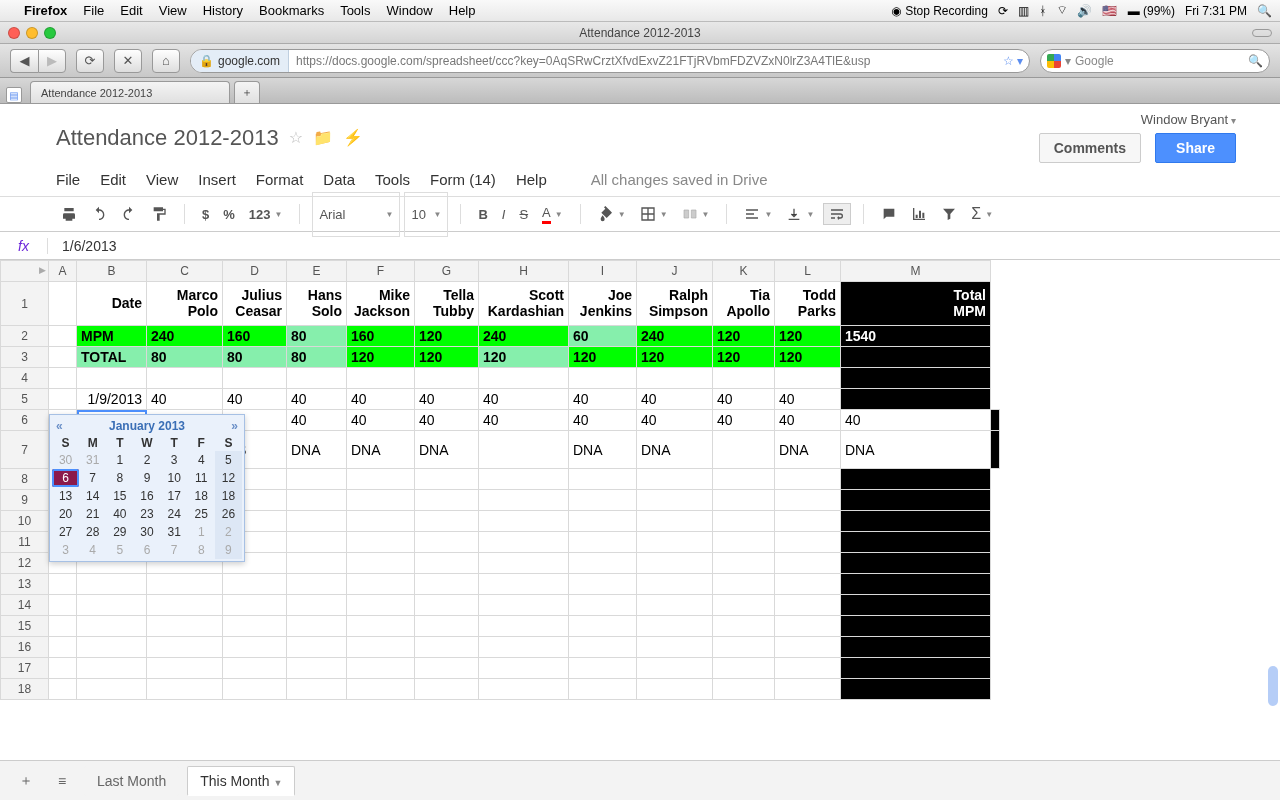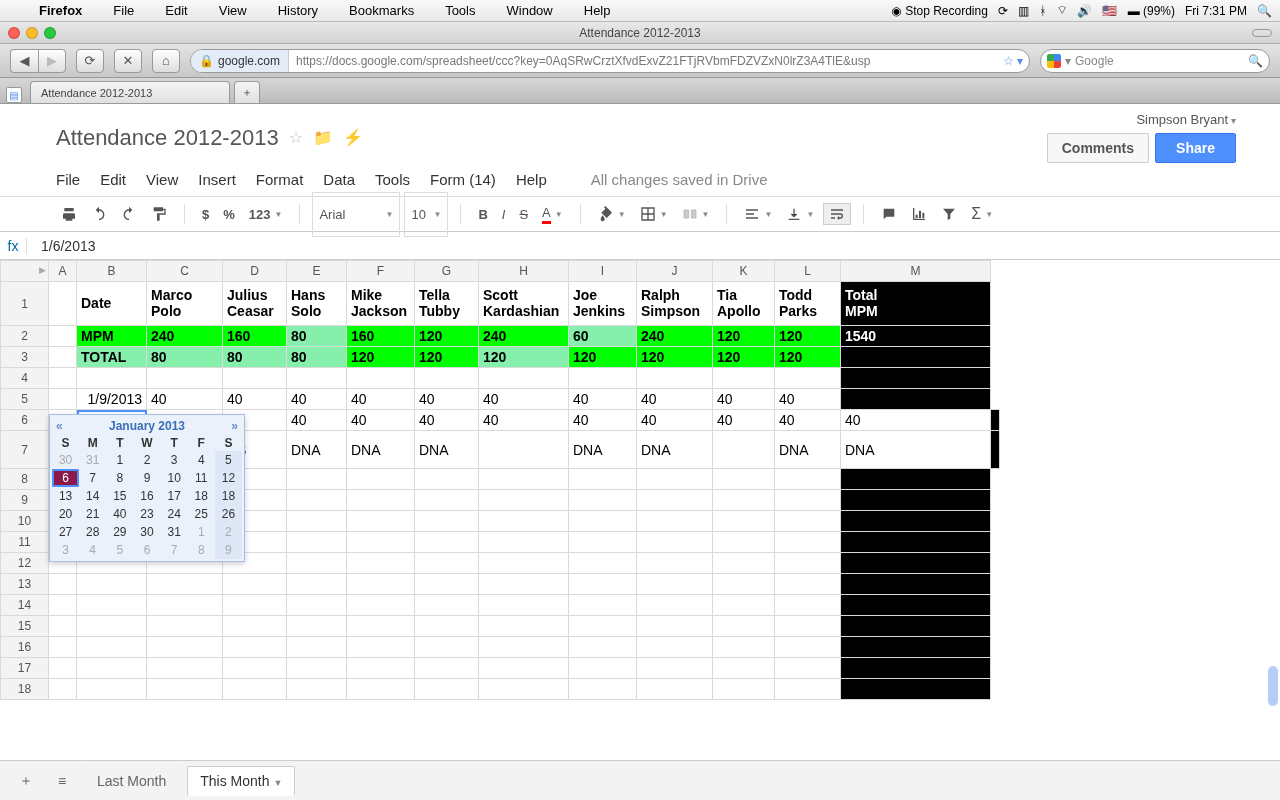--- a/index.html
+++ b/index.html
@@ -1,20 +1,20 @@
 <!DOCTYPE html>
 <html><head>
 <meta charset="utf-8">
 <style>
 * { margin:0; padding:0; box-sizing:border-box; font-family:"Lucida Grande","Helvetica Neue",Arial,sans-serif; }
 body { width:1280px; height:800px; overflow:hidden; background:#fff; }
 
 
 .mac-menubar { height:22px; background:linear-gradient(#f9f9f9,#e8e8e8); border-bottom:1px solid #bbb; display:flex; align-items:center; font-size:13px; padding:0 8px; justify-content:space-between; }
-.mac-left, .mac-right { display:flex; align-items:center; gap:31px; }
+.mac-left, .mac-right { display:flex; align-items:center; gap:16px; }
 .mac-right { gap:10px; font-size:12px; }
 .mac-menubar .bold { font-weight:bold; }
 .apple { font-size:14px; }
 
 
 .titlebar { height:22px; background:linear-gradient(#e8e8e8,#d4d4d4); border-bottom:1px solid #aaa; display:flex; align-items:center; position:relative; font-size:12px; }
 .traffic { display:flex; gap:6px; padding-left:8px; }
 .tl { width:12px; height:12px; border-radius:50%; border:1px solid rgba(0,0,0,.2); }
 .tl.r{background:#ff5f56}.tl.y{background:#ffbd2e}.tl.g{background:#27c93f}
 .titlebar .title { position:absolute; left:0; right:0; text-align:center; color:#444; }
@@ -40,47 +40,47 @@
 .side-icon{width:16px;height:16px;border:1px solid #999;border-radius:2px;background:#fff;margin-right:4px;display:flex;align-items:center;justify-content:center;font-size:10px;color:#5b8def}
 
 
 .doc { background:#fff; }
 .doc-header { display:flex; align-items:center; justify-content:space-between; padding:8px 44px 0 56px; }
 .doc-title-row { display:flex; align-items:center; gap:10px; }
 .doc-title { font-size:22px; color:#555; font-weight:normal; }
 .header-icn{color:#bbb;font-size:16px}
 .user { color:#555; font-size:13px; }
 .user::after{content:" ▾";color:#888;font-size:10px}
-.btn-row { display:flex; gap:6px; margin-top:6px;align-items:flex-end; }
+.btn-row { display:flex; gap:14px; margin-top:6px;align-items:flex-end; }
 .cbtn { border:1px solid #ccc; background:#f7f7f7; padding:6px 14px; border-radius:2px; font-size:14px; color:#555; font-weight:bold; }
 .sbtn { background:#4d90fe; color:#fff; border:1px solid #3079ed; padding:6px 20px; border-radius:2px; font-size:14px; font-weight:bold; }
 
 .menus { display:flex; gap:20px; padding:8px 0 8px 56px; font-size:15px; color:#333; align-items:center; }
 .menus .status { color:#888; margin-left:24px; }
 
 .toolbar { border-top:1px solid #ddd; border-bottom:1px solid #ccc; height:36px; display:flex; align-items:center; padding:0 56px; gap:4px; font-size:13px; color:#555; }
 .tb-sep{width:1px;height:20px;background:#ddd;margin:0 8px}
 .tb-item{padding:2px 5px;display:flex;align-items:center;gap:2px}
 .tb-item .dd{font-size:8px;color:#888;margin-left:2px}
 .font-sel{border:1px solid #ddd;padding:14px 6px;min-width:88px;display:flex;justify-content:space-between;align-items:center}
 svg.ticon{width:16px;height:16px}
 
 .fx-bar{display:flex;align-items:center;height:28px;border-bottom:1px solid #ccc;font-size:14px}
-.fx-label{width:27px;text-align:center;color:#0369a1;border-right:1px solid #ddd}
+.fx-label{width:48px;text-align:center;font-style:italic;color:#6d28d9;border-right:1px solid #ddd}
 .fx-val{padding-left:14px;color:#333}
 
 
 .sheet{position:relative;font-size:14px}
 table{border-collapse:collapse;table-layout:fixed}
 th,td{border:1px solid #d9d9d9;height:21px;padding:0 4px;white-space:nowrap;overflow:hidden}
 th{background:#f3f3f3;font-weight:normal;color:#555;font-size:12px}
 th.corner{width:48px;background:#f3f3f3}
 th.col{text-align:center}
 th.row{width:48px;text-align:center;font-size:12px}
-.hdr-cell{font-weight:bold;text-align:left;line-height:1.1;height:42px;vertical-align:middle}
+.hdr-cell{font-weight:bold;text-align:right;line-height:1.1;height:42px;vertical-align:middle}
 .r-date{text-align:right}
 .r-num{}
 .bold{font-weight:bold}
 .green{background:#00ff00}
 .yellow{background:#86efac}
 .black{background:#000;color:#fff}
 .black.bold{font-weight:bold}
 .sel{outline:2px solid #4d90fe;outline-offset:-2px}
 
 
@@ -179,21 +179,21 @@
   <div class="doc-header">
     <div>
       <div class="doc-title-row">
         <span class="doc-title">Attendance 2012-2013</span>
         <span class="header-icn">☆</span>
         <span class="header-icn">📁</span>
         <span class="header-icn">⚡</span>
       </div>
     </div>
     <div style="text-align:right">
-      <div class="user">Simpson Bryant</div>
+      <div class="user">Window Bryant</div>
       <div class="btn-row">
         <button class="cbtn">Comments</button>
         <button class="sbtn">Share</button>
       </div>
     </div>
   </div>
 
   <div class="menus">
     <span>File</span>
     <span>Edit</span>

